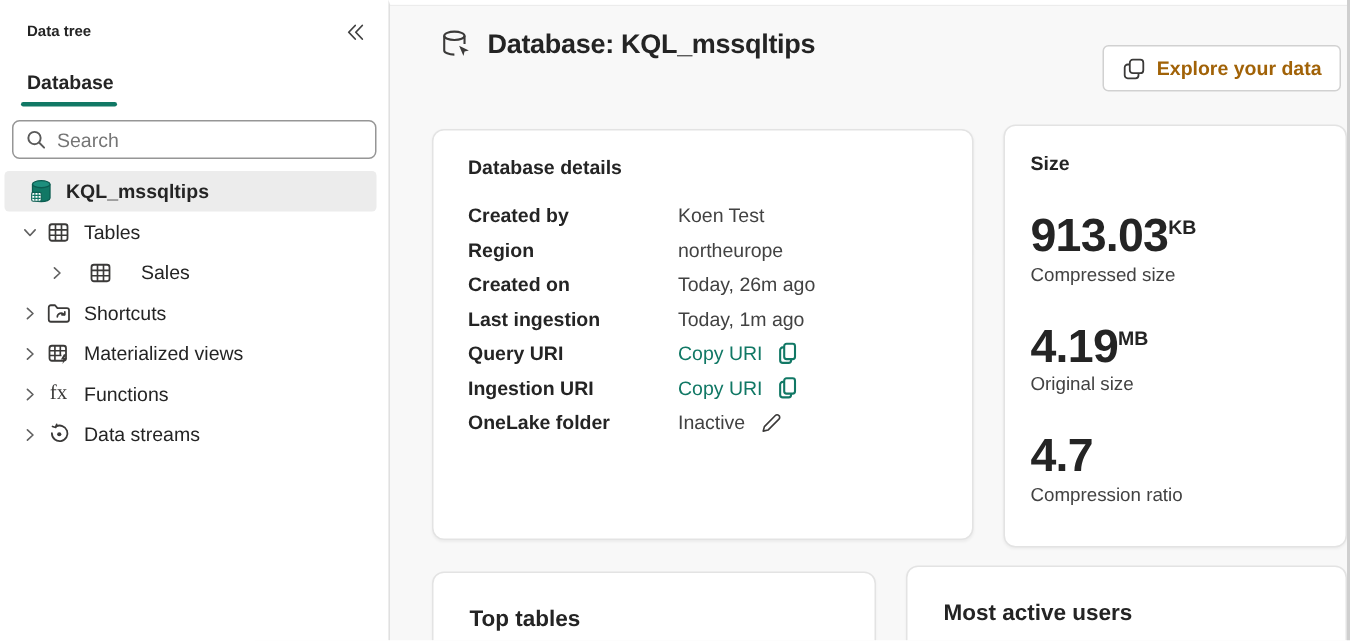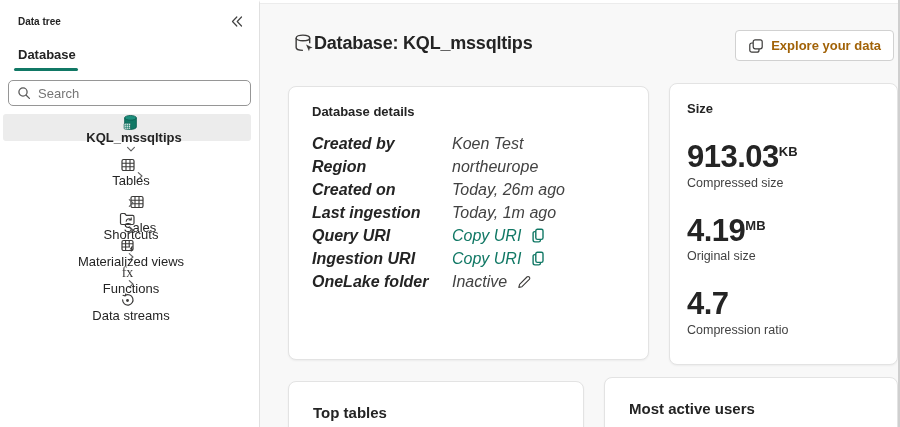--- a/index.html
+++ b/index.html
@@ -14,45 +14,45 @@
   .sb-title { font-size:10px; font-weight:700; color:#242424; }
   .collapse-btn { width:22px; height:22px; display:flex; align-items:center; justify-content:center; cursor:pointer; border-radius:3px; }
   .tab { position:absolute; left:18px; top:47px; font-size:13px; font-weight:700; color:#242424; cursor:pointer; }
   .tab-underline { position:absolute; left:14px; top:68px; width:64px; height:3px; background:#117865; border-radius:2px; }
   .searchbox { position:absolute; left:8px; right:8px; top:80px; height:26px; background:#fff;
                border:1px solid #969696; border-radius:5px; display:flex; align-items:center; padding:0 8px; gap:7px; }
   .searchbox input { border:none; outline:none; background:transparent; font-size:13px; color:#242424; width:100%;
                      font-family:"Liberation Sans","DejaVu Sans",sans-serif; }
   .searchbox input::placeholder { color:#757575; }
   .tree { position:absolute; left:0; right:5px; top:114px; }
-  .tree-row { height:27px; display:flex; align-items:center; font-size:13px; color:#242424; cursor:pointer; margin:0 3px; border-radius:3px;flex-direction:column; }
+  .tree-row { height:27px; display:flex; align-items:center; font-size:13px; color:#242424; cursor:pointer; margin:0 3px; border-radius:3px; }
   .tree-row.selected { background:#ececec; font-weight:700; }
   .chev { width:18px; height:16px; display:flex; align-items:center; justify-content:center; flex:none; cursor:pointer; }
   .t-icon { width:20px; height:16px; display:flex; align-items:center; justify-content:center; flex:none; margin-right:7px; }
   .lvl0 { padding-left:14px; }
   .lvl1 { padding-left:8px; }
   .lvl2 { padding-left:26px;gap:10px; }
   .fx { font-family:"Liberation Serif","DejaVu Serif",serif; font-size:14px; color:#3b3a39; line-height:1; }
 
   
   .main { position:absolute; left:259px; top:0; right:0; bottom:0; background:#f8f8f8;
           border-left:1px solid #e0e0e0; border-top:3px solid #ffffff; box-shadow:inset 0 1px 0 #ececec; overflow:hidden; }
-  .main-header { position:absolute; left:33px; top:30px; display:flex; align-items:flex-end; }
+  .main-header { position:absolute; left:33px; top:16px; display:flex; align-items:flex-end; gap:11px; }
   .page-title { font-size:18px; font-weight:700; color:#242424; letter-spacing:-0.2px; }
   .explore-btn { position:absolute; right:4px; top:27px; height:31px; display:flex; align-items:center; gap:7px;
                  background:#ffffff; border:1px solid #d1d1d1; border-radius:4px; padding:0 12px;
                  font-size:13px; font-weight:700; color:#a16207; cursor:pointer; }
 
   .card { position:absolute; background:#ffffff; border:1px solid #e3e3e3; border-radius:8px;
           box-shadow:0 1px 2px rgba(0,0,0,0.05); }
   .card-title { font-size:13px; font-weight:700; color:#242424; }
 
   .details-card { left:28px; top:83px; width:361px; height:274px; padding:17px 23px; }
   .d-rows { margin-top:13px; }
-  .d-row { display:flex; align-items:center; height:23px; font-size:16px;font-style:italic; }
+  .d-row { display:flex; align-items:center; height:23px; font-size:13px; }
   .d-label { width:140px; font-weight:700; color:#242424; flex:none; }
   .d-value { color:#424242; display:flex; align-items:center; gap:10px; }
   .link { color:#117865; cursor:pointer; }
   .icon-btn { display:flex; align-items:center; cursor:pointer; }
 
   .size-card { left:409px; top:80px; width:229px; height:282px; padding:17px 17px; }
   .metric { margin-top:25px; }
   .metric:first-of-type { margin-top:27px; }
   .metric-num { font-size:31px; font-weight:600; color:#242424; line-height:1.05; letter-spacing:-0.5px; }
   .metric-unit { font-size:13px; font-weight:700; vertical-align:super; letter-spacing:0; }

